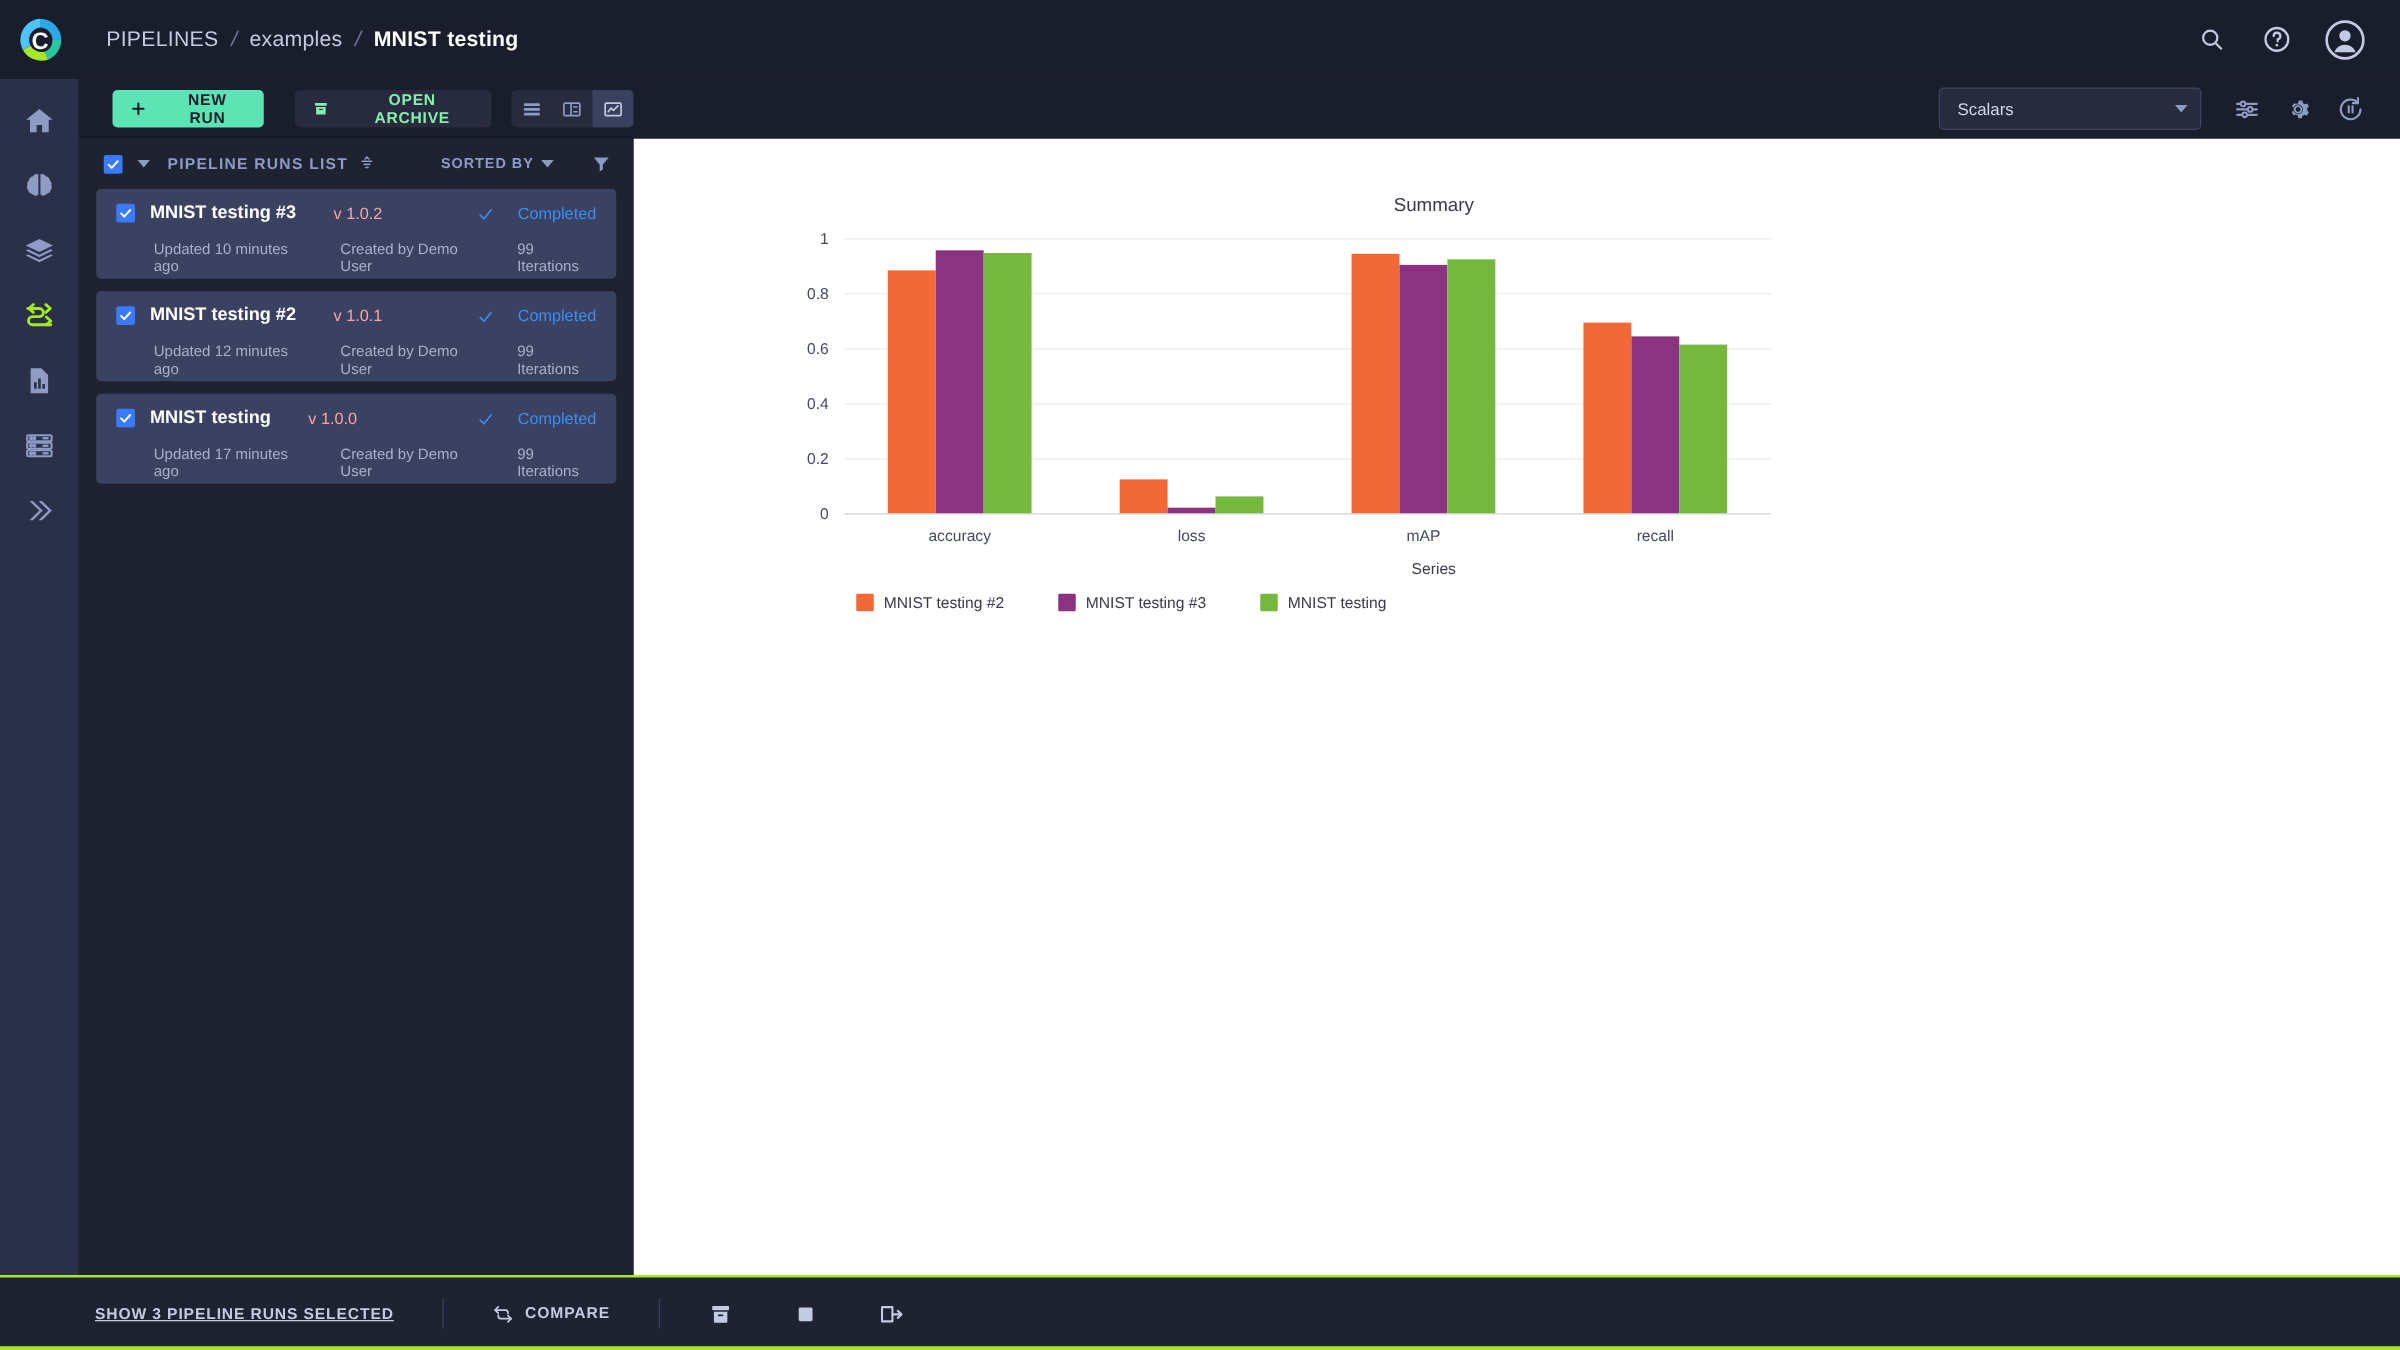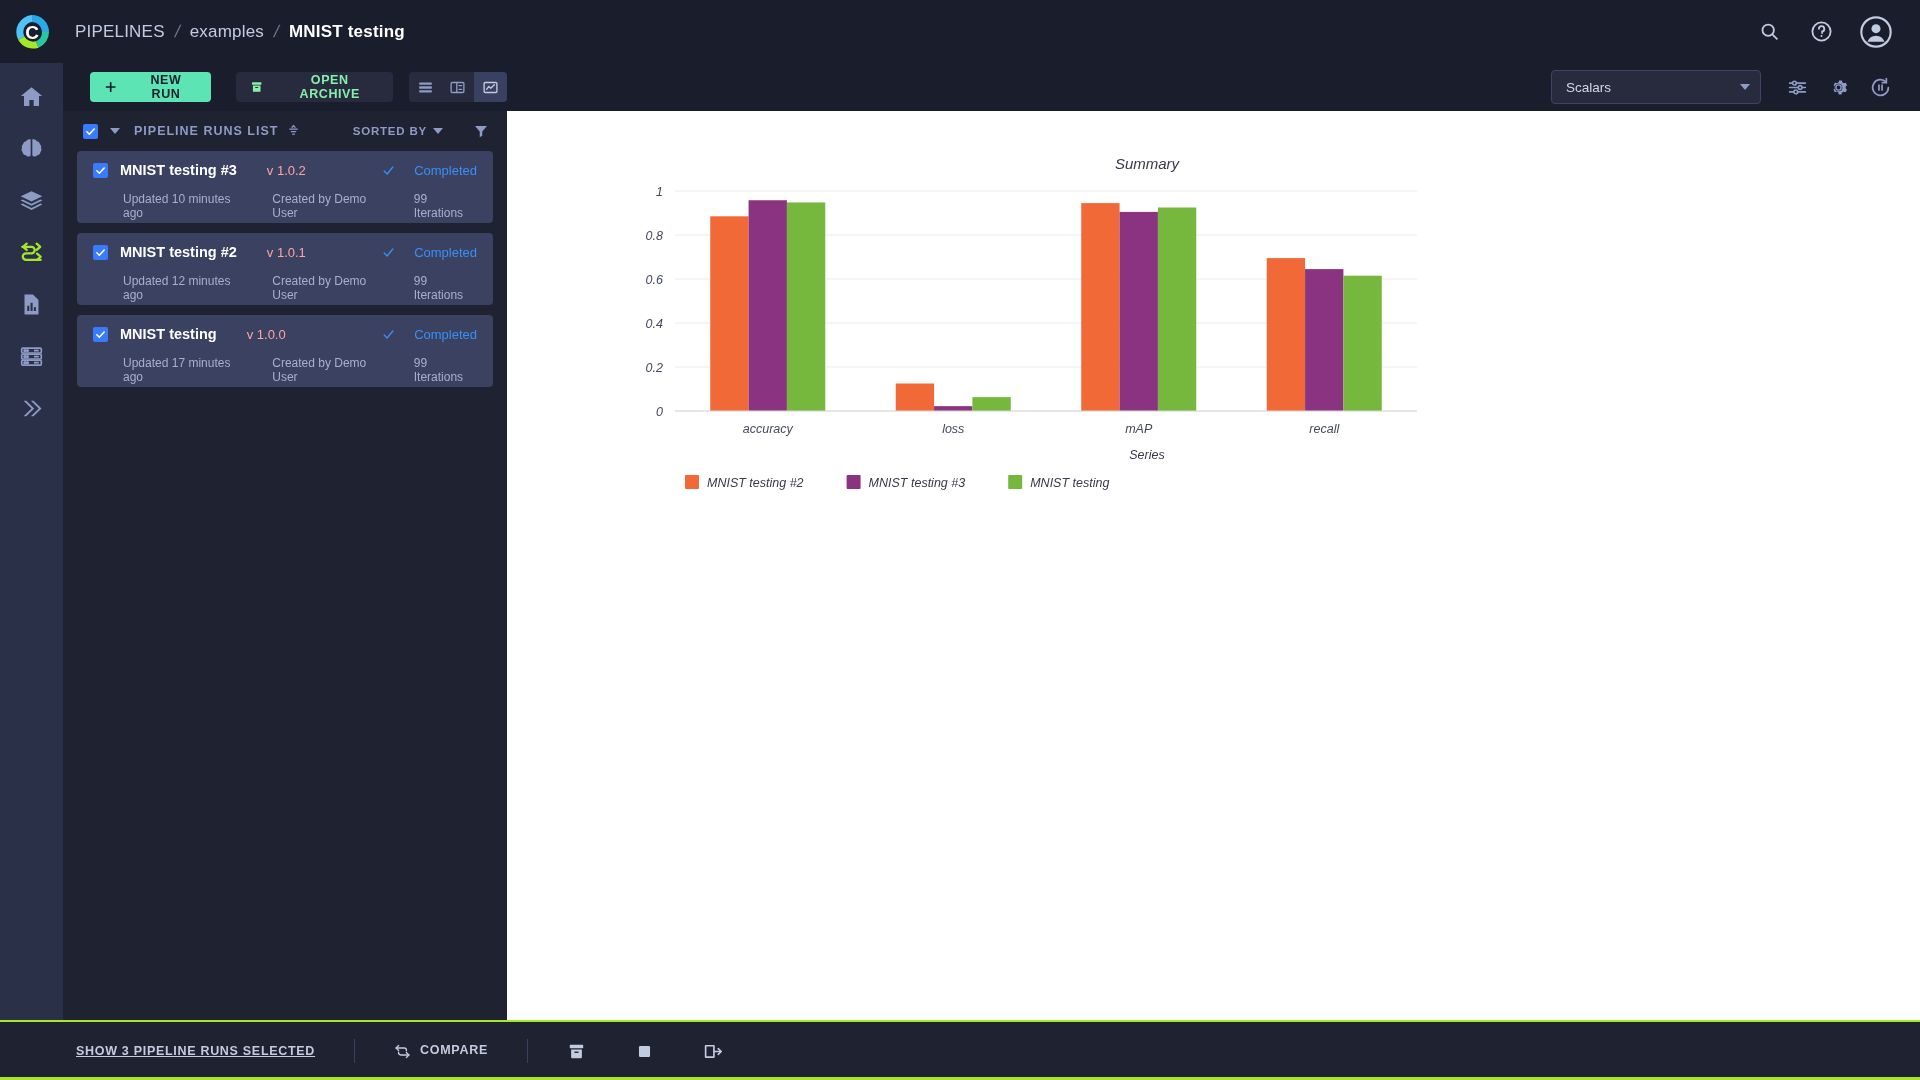--- a/index.html
+++ b/index.html
@@ -10,21 +10,21 @@
     overflow: hidden;
   }
   .app { position: relative; width: 1920px; height: 1080px; display: flex; flex-direction: column; }
 
   
   .topbar {
     height: 63px; background: #1a1d2b; display: flex; align-items: center;
     flex: 0 0 63px; position: relative; z-index: 20;
   }
   .logo-box { width: 63px; height: 63px; display: flex; align-items: center; justify-content: center; }
-  .breadcrumb { display: flex; align-items: center; margin-left: 12px; font-size: 17px; letter-spacing: .2px; }
+  .breadcrumb { display: flex; align-items: center; margin-left: 22px; font-size: 17px; letter-spacing: .2px; }
   .bc-item { color: #c3cbe0; cursor: pointer; }
   .bc-item.last { color: #ffffff; font-weight: bold; cursor: default; }
   .bc-sep { color: #6f7897; margin: 0 10px; font-size: 17px; transform: skewX(-12deg); }
   .top-right { margin-left: auto; display: flex; align-items: center; gap: 26px; padding-right: 28px; }
   .top-icon { width: 26px; height: 26px; color: #c3cbe0; display: flex; align-items: center; justify-content: center; cursor: pointer; }
   .avatar-ic { width: 32px; height: 32px; color: #c3cbe0; cursor: pointer; }
 
   
   .body { flex: 1; display: flex; min-height: 0; }
 
@@ -64,39 +64,39 @@
   .ic-sm { color: #8e9bc4; display: flex; align-items: center; cursor: pointer; }
   .sortedby { margin-left: auto; color: #8e9bc4; font-size: 11.5px; font-weight: bold; letter-spacing: .8px;
               display: flex; align-items: center; gap: 6px; cursor: pointer; }
   .filter-ic { margin-left: 22px; color: #8e9bc4; cursor: pointer; display: flex; }
 
   .cards { flex: 1; overflow: hidden; padding: 0 14px; display: flex; flex-direction: column; gap: 10px; }
   .card { background: #3b4160; border-radius: 4px; padding: 0; cursor: pointer; }
   .card-row1 { display: flex; align-items: center; height: 38px; padding: 0 16px; gap: 12px; }
   .card-name { color: #ffffff; font-size: 14.5px; font-weight: bold; }
   .card-ver { color: #fca5a5; font-size: 13px; margin-left: 18px; }
-  .card-status { margin-left: auto; color: #3a8ff5; font-size: 13px; display: flex; align-items: center; gap: 19px; }
+  .card-status { margin-left: auto; color: #3a8ff5; font-size: 13px; display: flex; align-items: flex-end; gap: 19px; }
   .card-row2 { display: flex; align-items: center; height: 34px; padding: 0 16px 0 46px; gap: 24px; }
   .meta { color: #a7b0cc; font-size: 12px; }
   .iters { margin-left: auto; color: #a7b0cc; font-size: 12px; }
 
   
   .main { flex: 1; display: flex; flex-direction: column; min-width: 0; background: #1f2231; }
   .mainbar { height: 48px; background: #1a1d2b; display: flex; align-items: center; padding: 0 28px 0 0; }
   .select {
     margin-left: auto; width: 210px; height: 34px; border: 1px solid #3e4564; border-radius: 4px;
     background: #272b3d; display: flex; align-items: center; padding: 0 10px 0 14px;
     color: #d2d8ea; font-size: 13.5px; cursor: pointer; justify-content: center;
   }
   .select .caret2 { margin-left: auto; width: 0; height: 0; border-left: 5px solid transparent;
                     border-right: 5px solid transparent; border-top: 6px solid #8e9bc4; }
   .mainbar-icons { display: flex; align-items: center; gap: 20px; margin-left: 26px; }
   .mb-ic { color: #8e9bc4; cursor: pointer; display: flex; }
 
-  .chart-card { flex: 1; background: #ffffff; margin: 0; min-height: 0; position: relative; font-style: italic; }
+  .chart-card { flex: 1; background: #ffffff; margin: 0; min-height: 0; position: relative; }
   .chart-inner { position: absolute; left: 0; top: 0; width: 100%; height: 492px; }
 
   
   .bottombar {
     height: 60px; flex: 0 0 60px; background: #1f2231; display: flex; align-items: center;
     padding-left: 76px; gap: 17px; border-top: 2px solid #a5e82a;
   }
   .bb-link { color: #c3cbe0; font-size: 12.5px; font-weight: bold; letter-spacing: .7px;
              text-decoration: underline; cursor: pointer; }
   .bb-sep { width: 1px; height: 24px; background: #3a4160; margin: 0 22px; }

